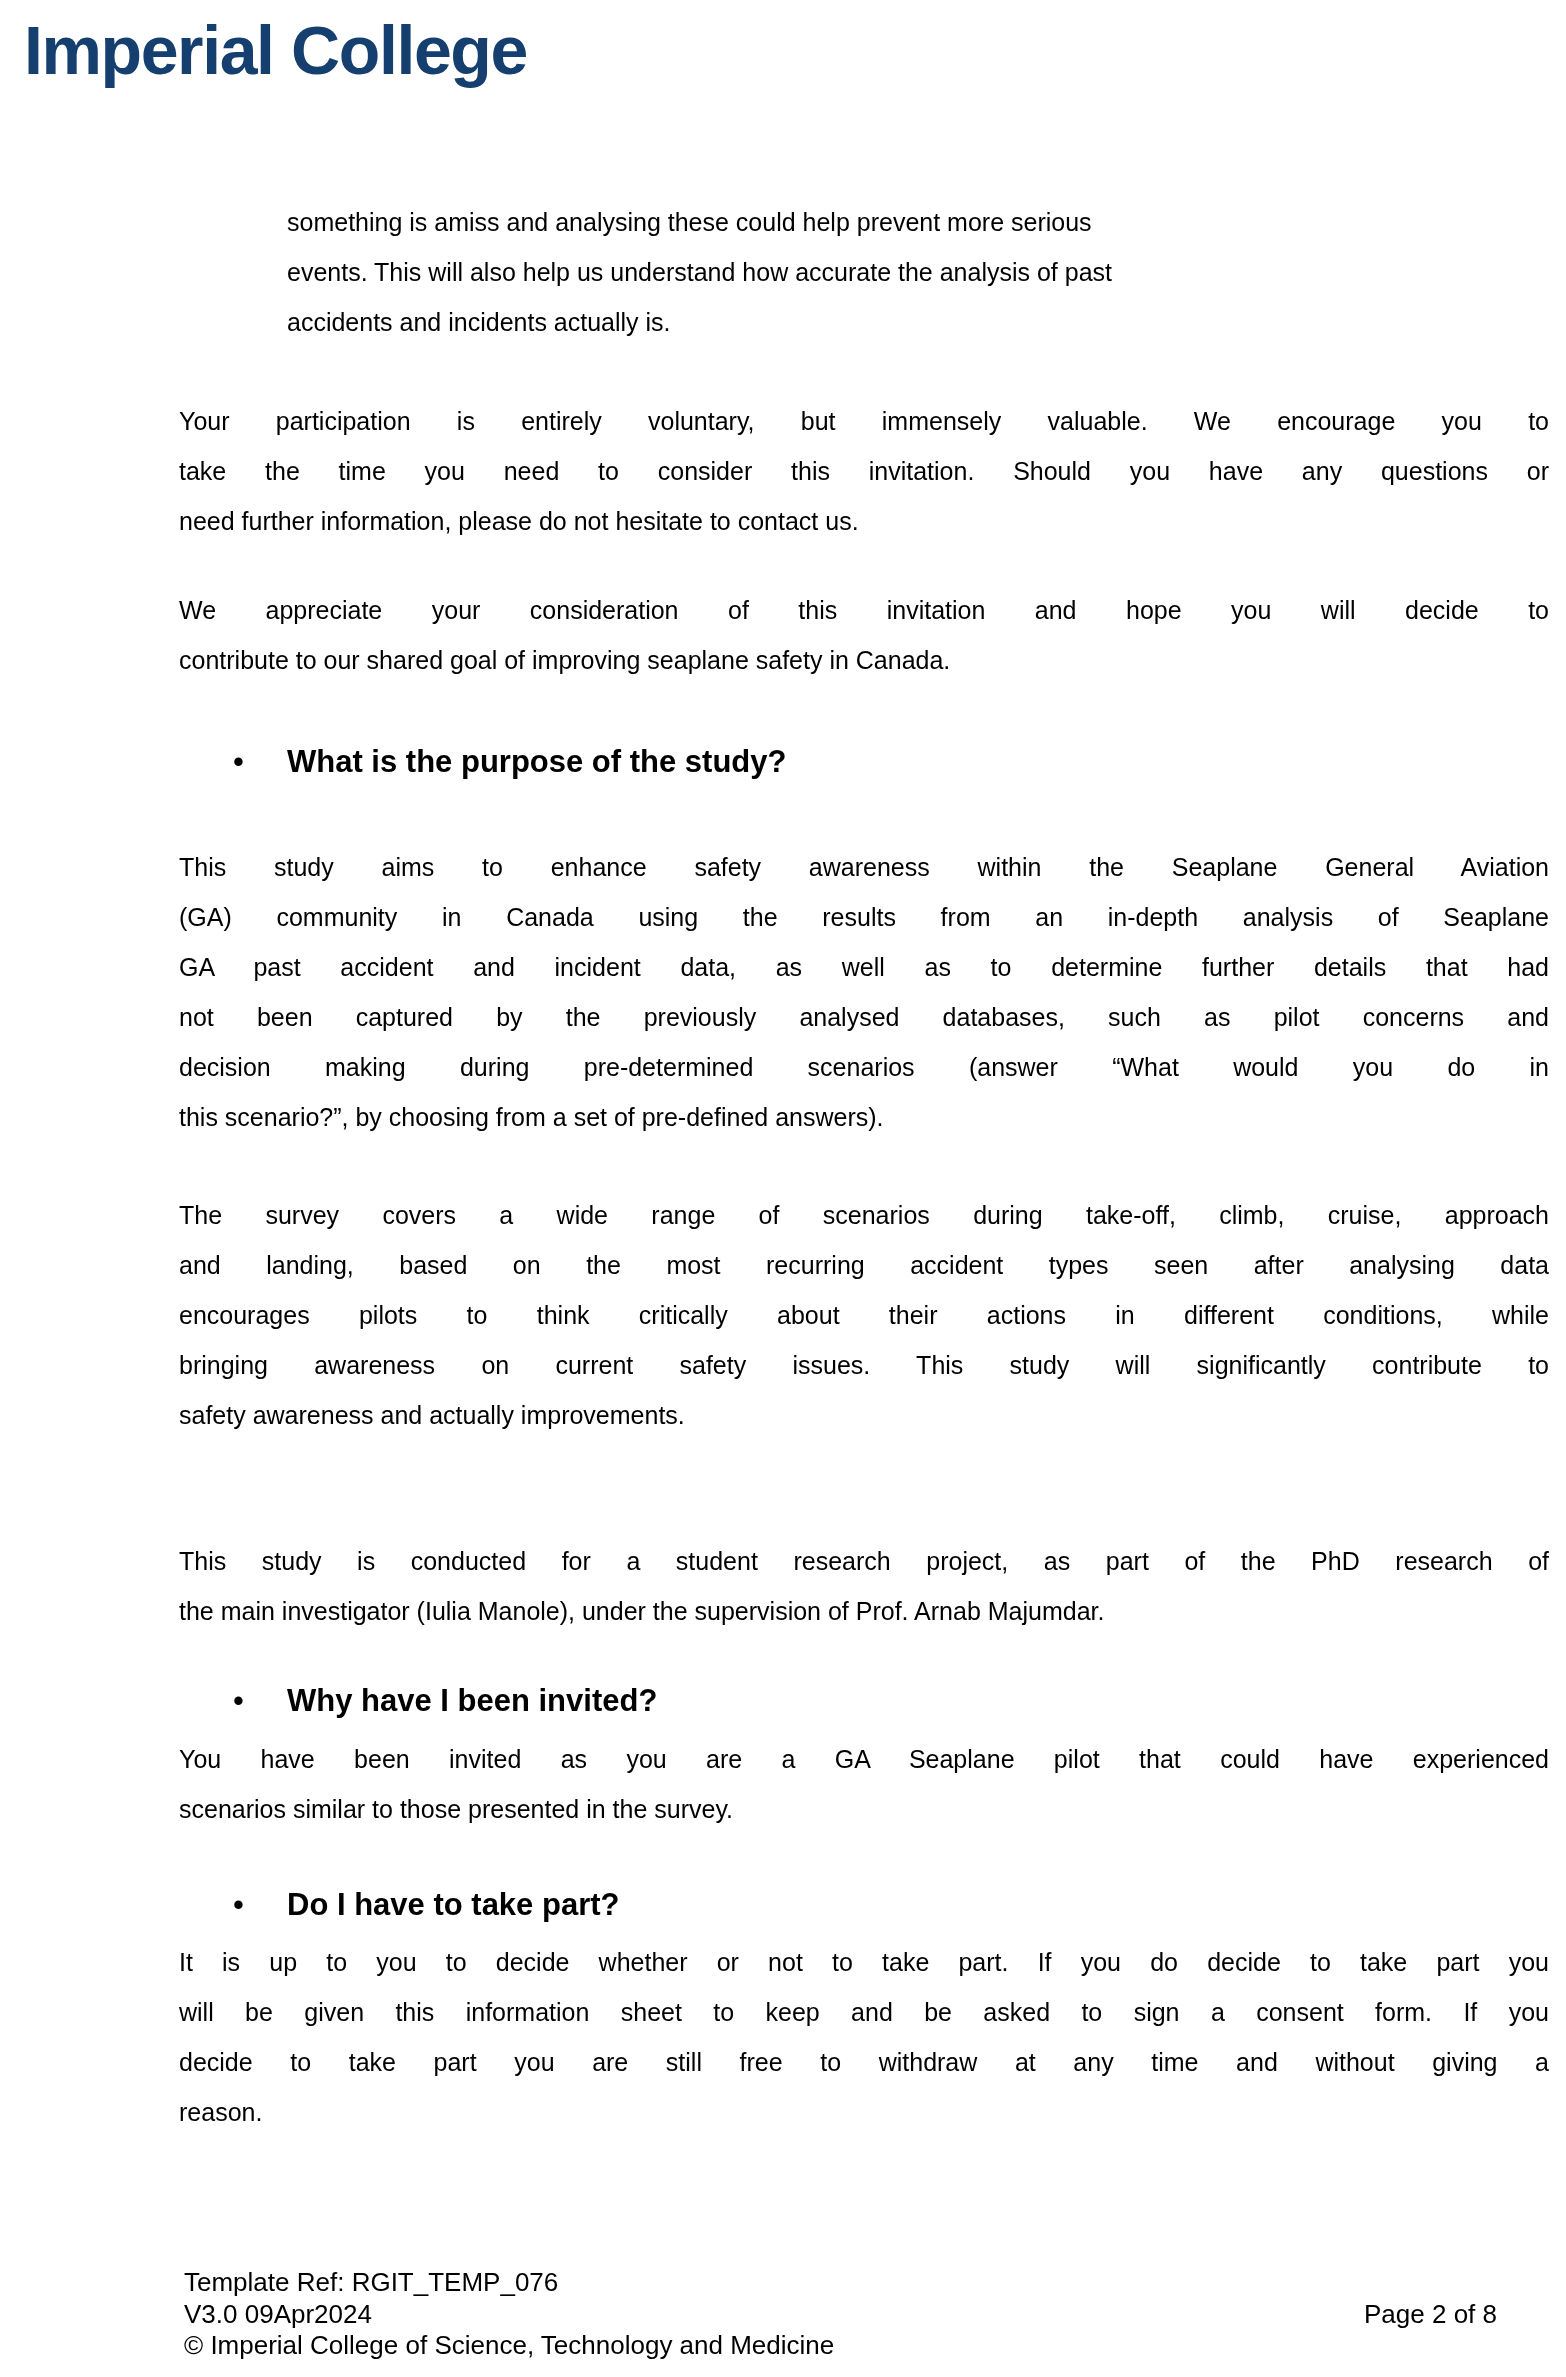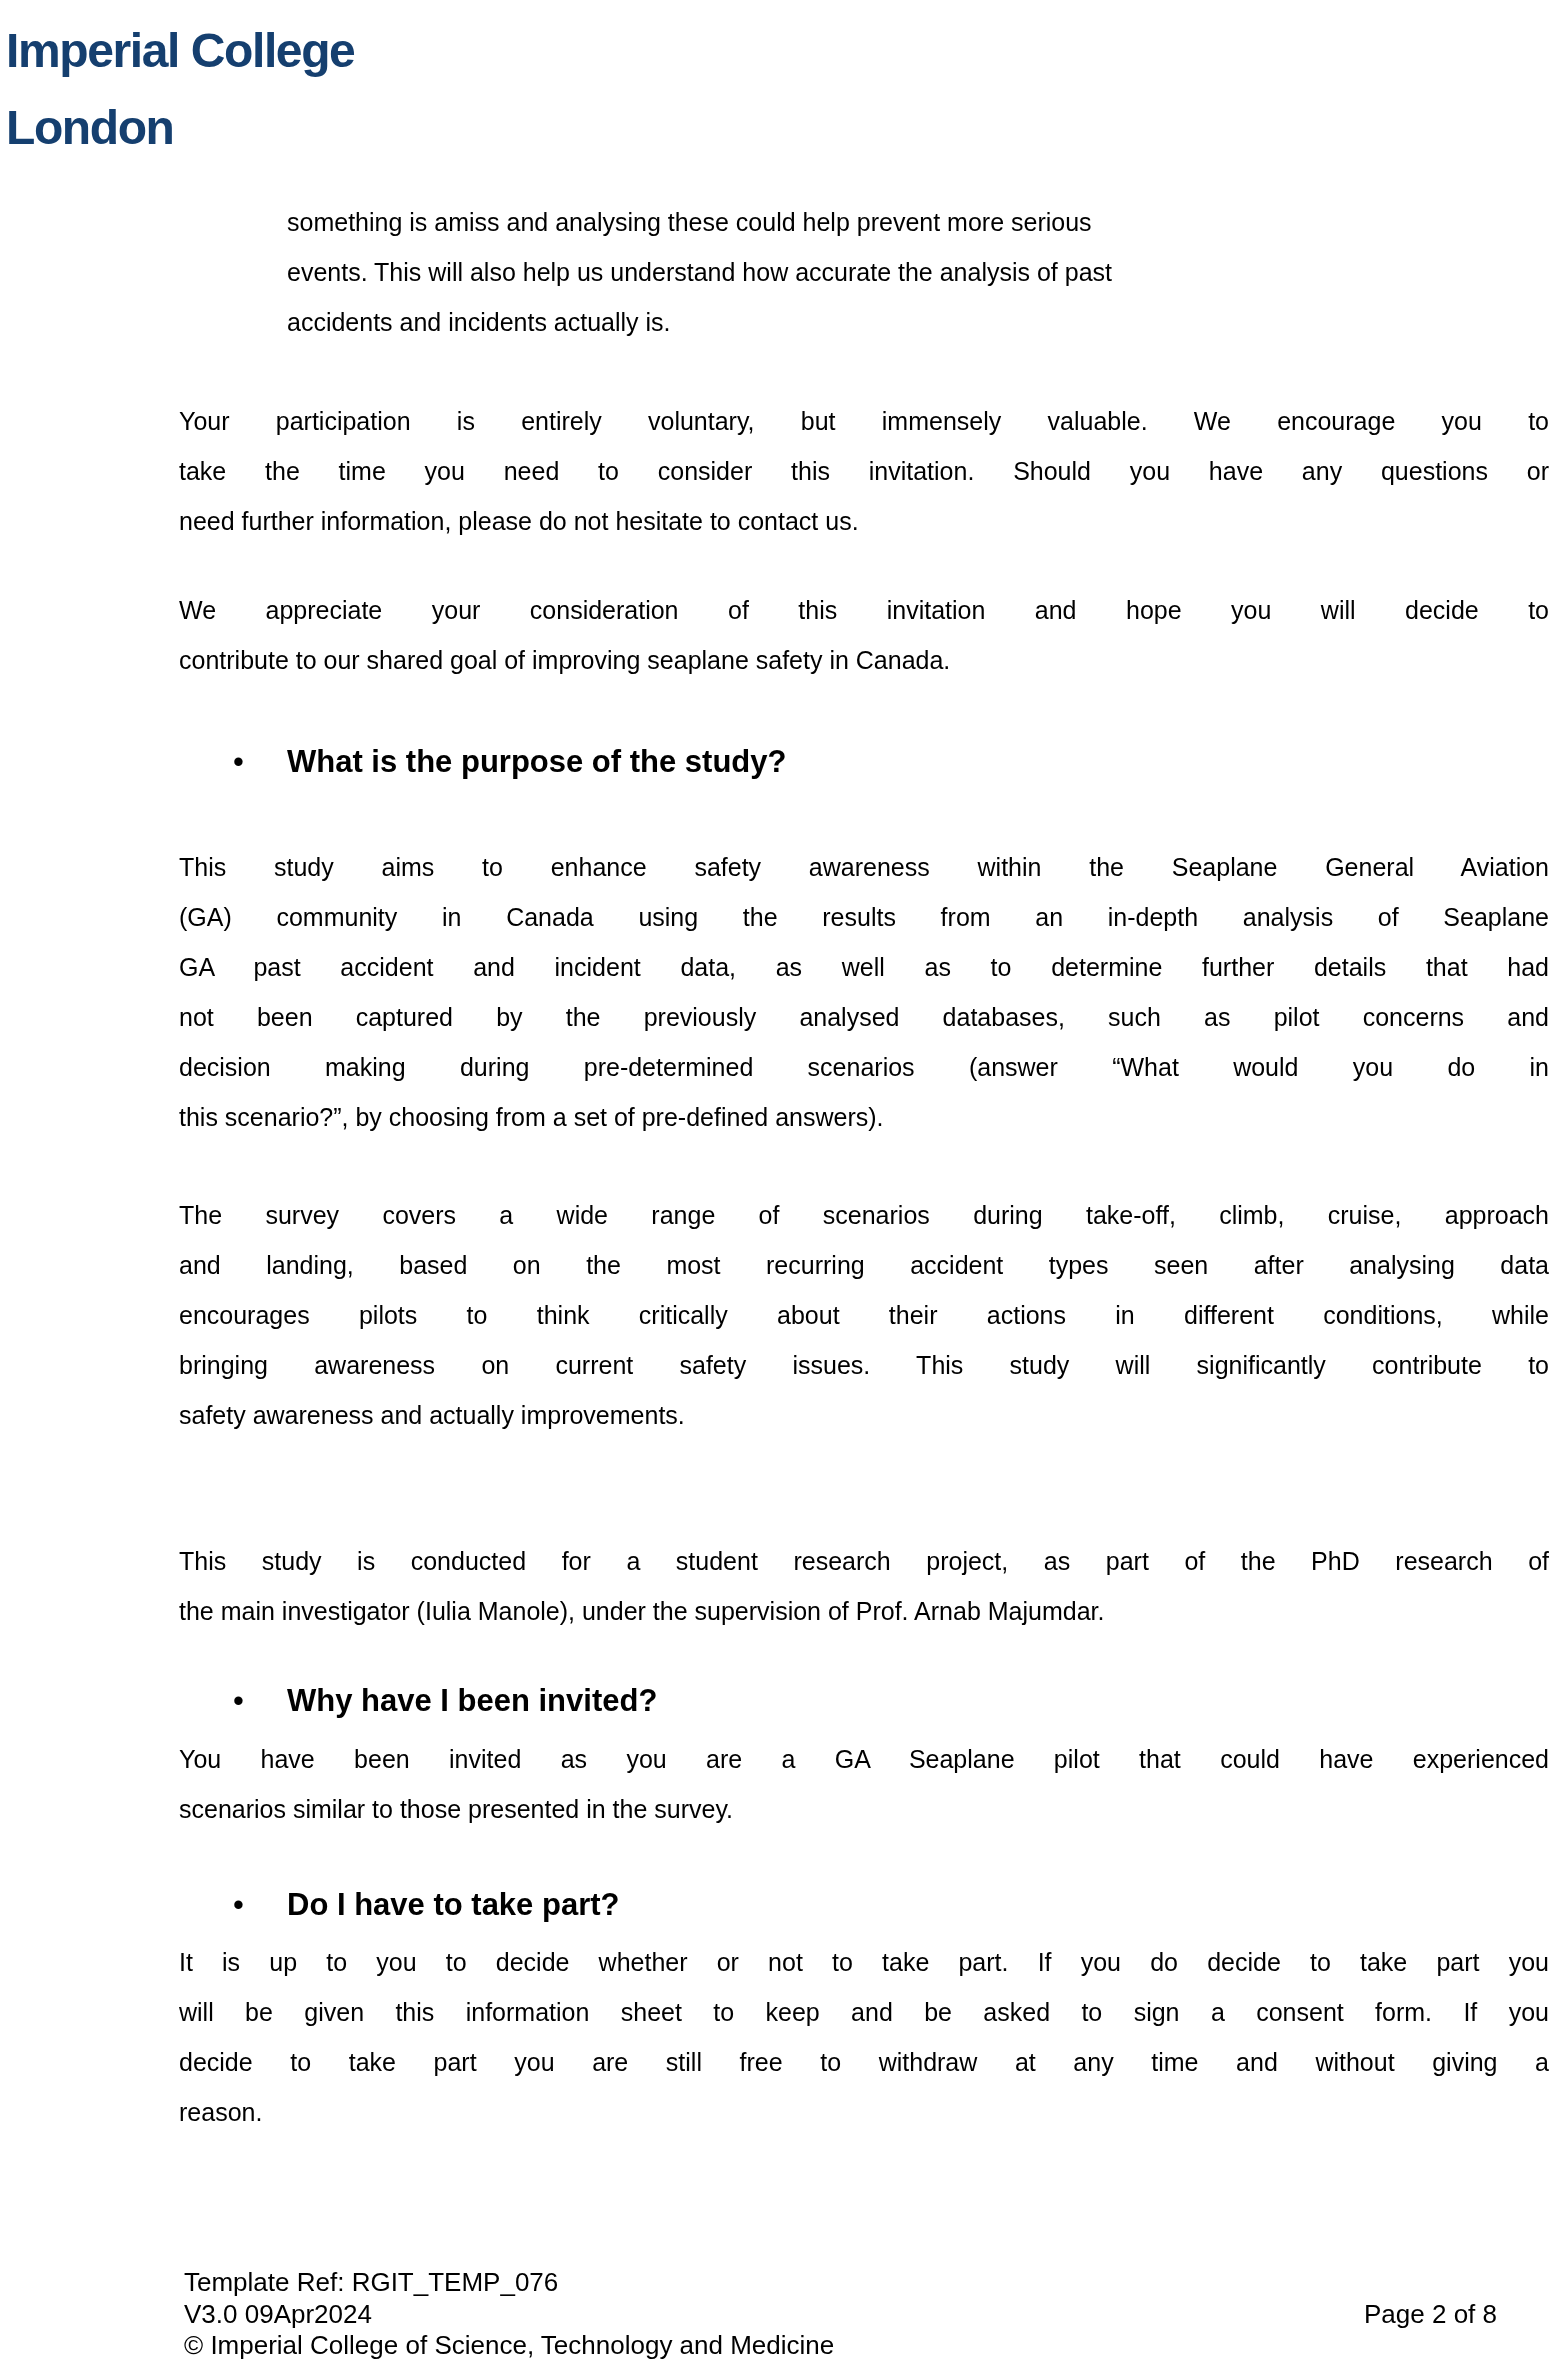--- a/index.html
+++ b/index.html
@@ -8,23 +8,23 @@
     width: 1567px;
     height: 2377px;
     background: #ffffff;
     font-family: "Liberation Sans", "DejaVu Sans", sans-serif;
     color: #000000;
     overflow: hidden;
   }
   .logo {
     position: absolute;
     top: 12.4px;
-    left: 6px;
+    left: 24px;
     font-weight: bold;
-    font-size: 48px;
+    font-size: 68px;
     line-height: 77px;
     letter-spacing: -1.4px;
     color: #153F6F;
   }
   .para {
     position: absolute;
     left: 179px;
     width: 1370px;
     font-size: 25px;
     line-height: 50px;
@@ -66,21 +66,20 @@
     text-align: right;
   }
 </style>
 </head>
 <body>
 
 <div class="page">
 
   <div class="logo" style="color: rgb(21, 63, 111);">
     <div>Imperial College</div>
-    <div>London</div>
   </div>
 
   <div class="para indented" style="top:197px">
     <div class="line">something is amiss and analysing these could help prevent more serious</div>
     <div class="line">events. This will also help us understand how accurate the analysis of past</div>
     <div class="line">accidents and incidents actually is.</div>
   </div>
 
   <div class="para" style="top:396px">
     <div class="jline">Your participation is entirely voluntary, but immensely valuable. We encourage you to</div>

